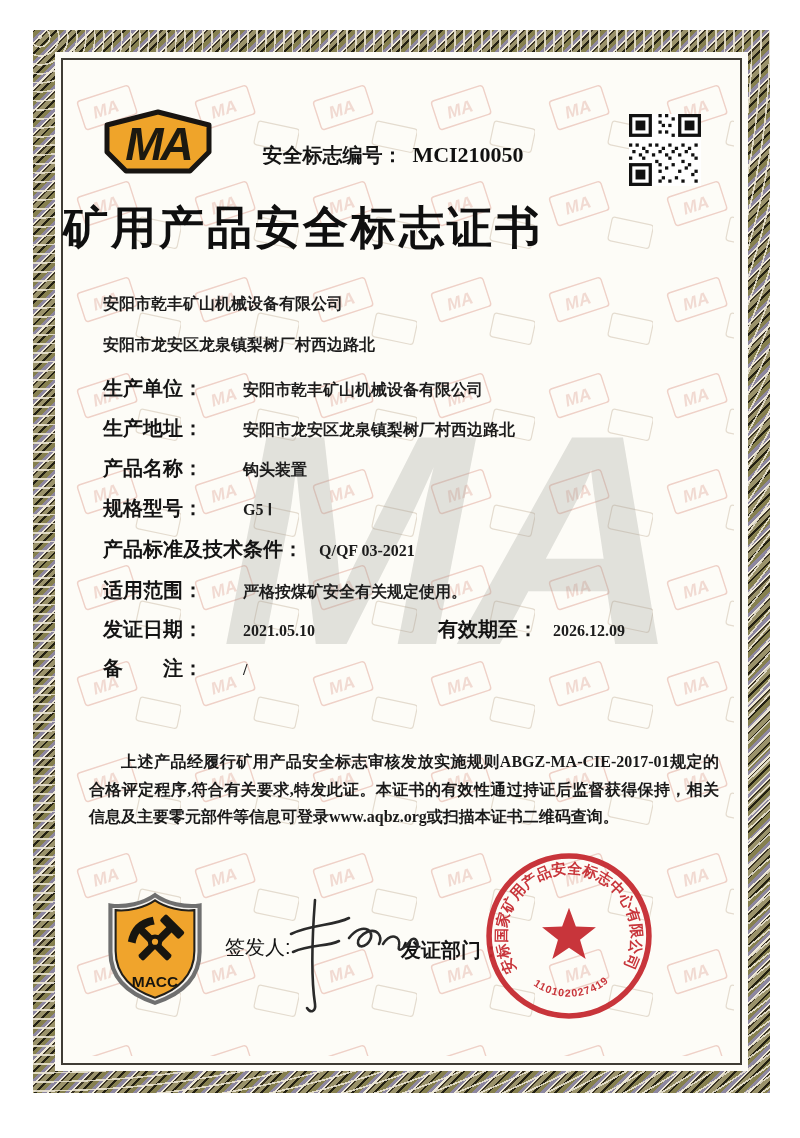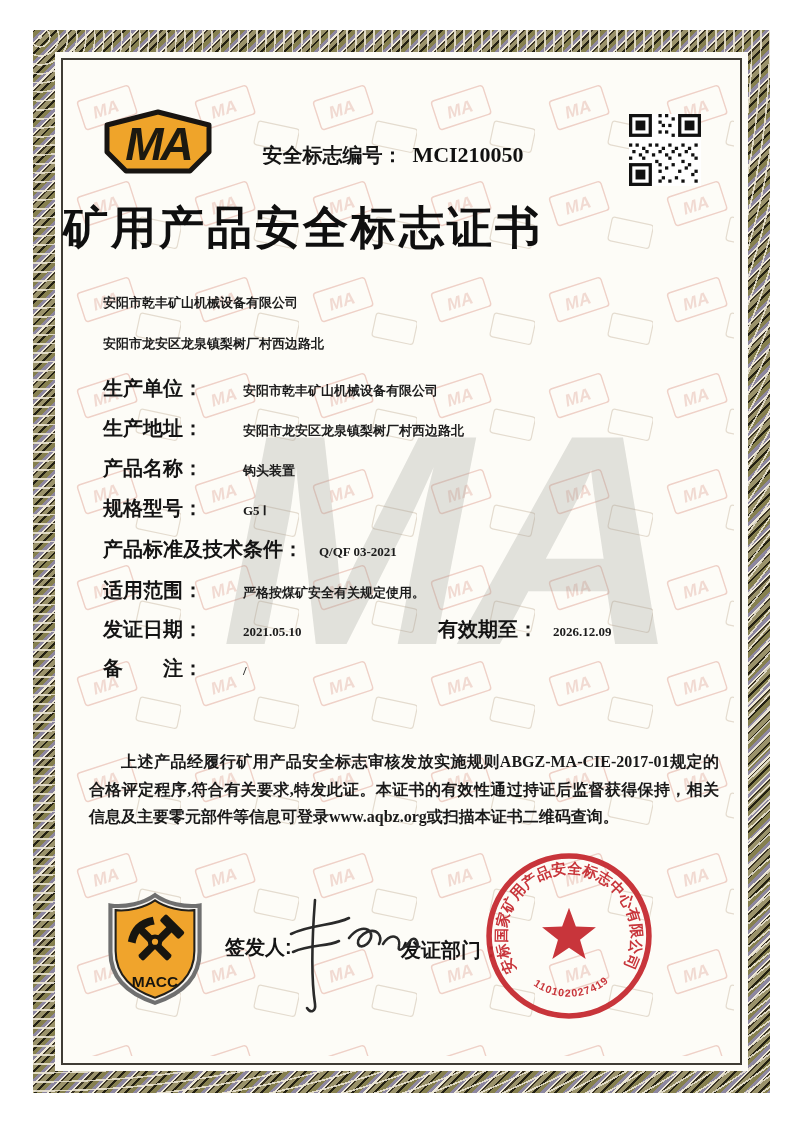--- a/index.html
+++ b/index.html
@@ -47,32 +47,32 @@
     font-size:45px;font-weight:800;letter-spacing:3px;color:#0f0f0f;
     font-family:"Liberation Serif", serif;
   }
   .row{position:absolute;left:40px;right:16px;display:flex;align-items:baseline;z-index:2;}
   .row .lbl{
     flex:0 0 140px;font-size:20px;font-weight:700;color:#141414;white-space:nowrap;
     font-family:"Liberation Sans", sans-serif;
   }
   .row.wide .lbl{flex:0 0 auto;padding-right:16px;text-align:right;}
   .row .val{
-    font-size:13px;font-weight:600;color:#1c1c1c;white-space:nowrap;
+    font-size:16px;font-weight:600;color:#1c1c1c;white-space:nowrap;
     font-family:"Liberation Serif", serif;
   }
   .row .val.v2{flex:0 0 195px;}
   .row .lbl.l2{flex:0 0 115px;}
   .statement{
     position:absolute;left:26px;top:688px;width:630px;z-index:2;
     font-size:16px;line-height:1.72;font-weight:700;color:#191919;
     text-indent:2em;font-family:"Liberation Serif", serif;text-align:justify;
   }
   .macc{position:absolute;left:40px;top:832px;z-index:2;}
-  .signer-label{position:absolute;left:162px;top:874px;font-size:20px;font-weight:700;color:#141414;z-index:2;}
+  .signer-label{position:absolute;left:162px;top:874px;font-size:20px;font-weight:400;color:#141414;z-index:2;}
   .signature{position:absolute;left:214px;top:826px;z-index:3;}
   .issuer-label{position:absolute;left:338px;top:877px;font-size:20px;font-weight:700;color:#141414;z-index:2;}
   .seal{position:absolute;left:420px;top:790px;z-index:3;opacity:.93;}
 </style>
 </head>
 <body>
 
 <div class="frame">
  <div class="gap">
   <div class="inner">

